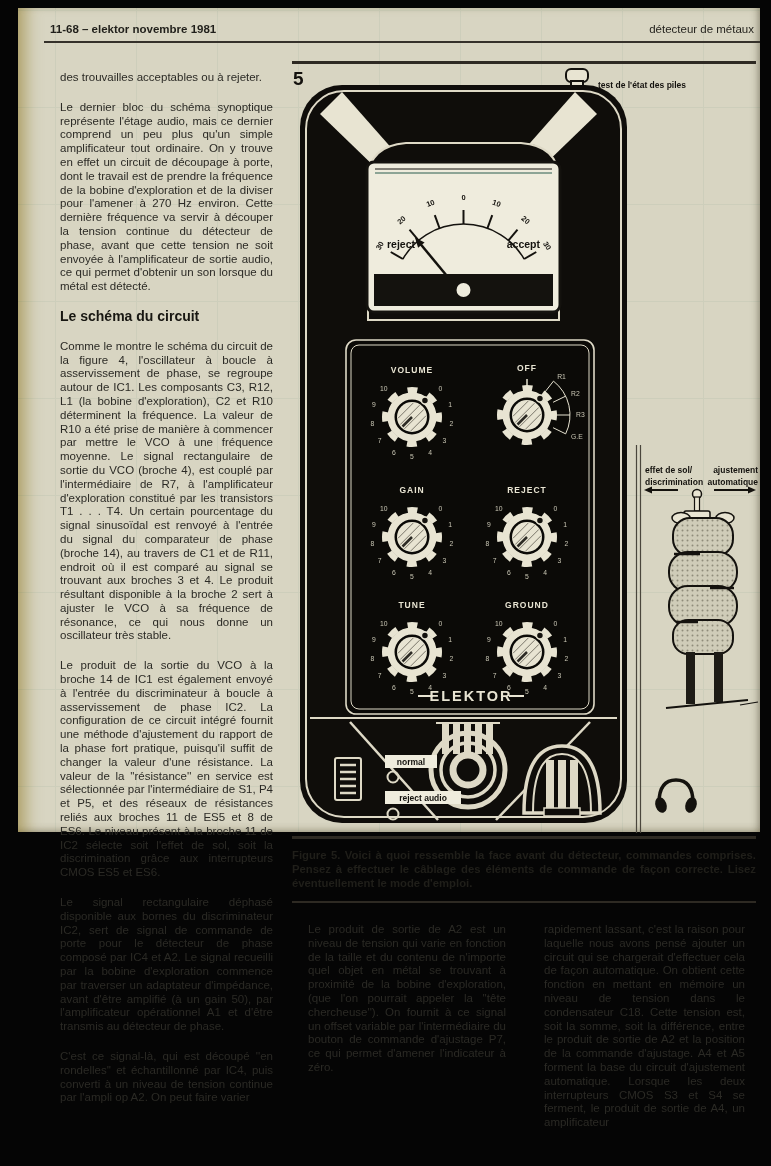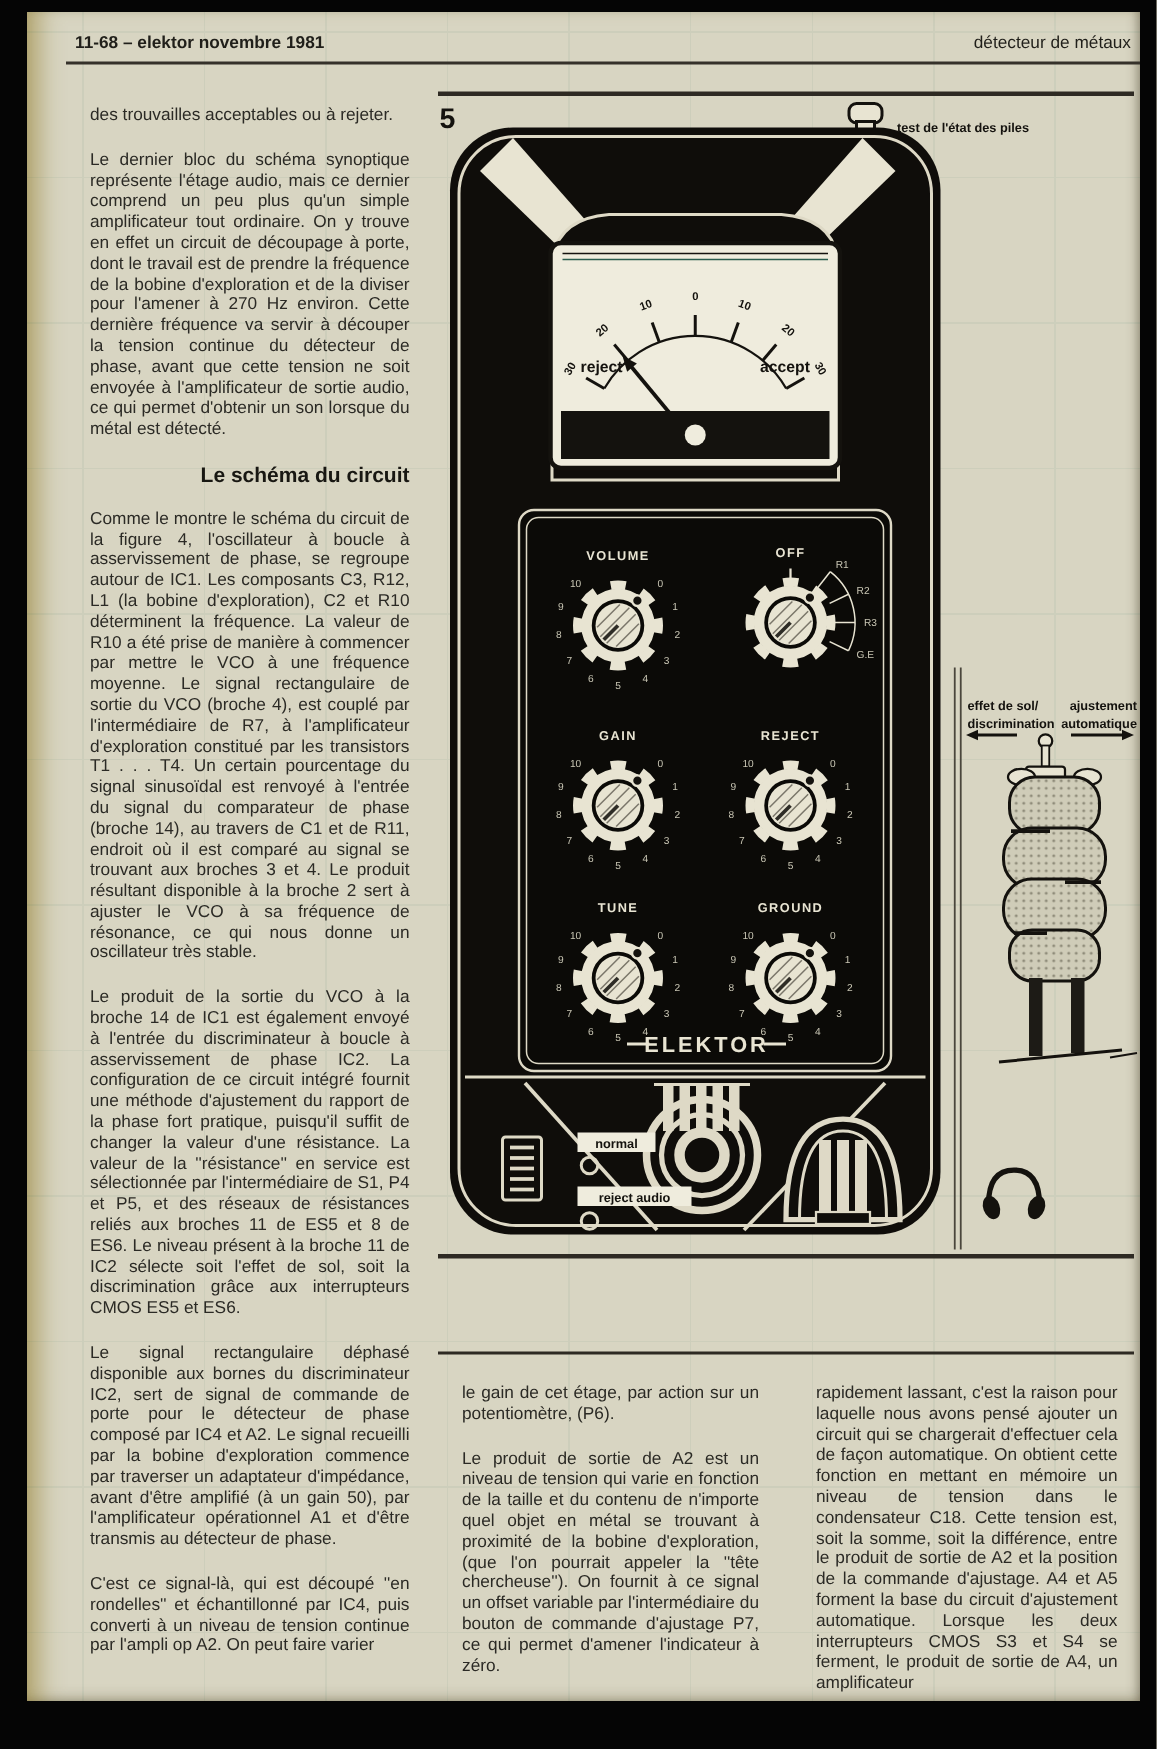--- a/index.html
+++ b/index.html
@@ -1,32 +1,32 @@
 <!DOCTYPE html>
 <html><head>
 <meta charset="utf-8">
 <style>
   *{margin:0;padding:0;box-sizing:border-box}
   html,body{width:771px;height:1166px}
   body{background:#050505;position:relative;font-family:"Liberation Sans",sans-serif;overflow:hidden}
-  .paper{position:absolute;left:18px;top:8px;width:742px;height:1126px;background:#d8d5c2;
+  .paper{position:absolute;left:18px;top:8px;width:742px;height:824px;background:#d8d5c2;
          box-shadow:inset 18px 0 16px -10px rgba(140,115,25,.5), inset -5px 0 8px -4px rgba(70,62,40,.55), inset 0 -6px 10px -6px rgba(70,62,40,.4);}
   .bleed{position:absolute;inset:0;opacity:.055;pointer-events:none;background:
      repeating-linear-gradient(90deg,transparent 0 37px,#1d6a57 37px 38px,transparent 38px 81px),
      repeating-linear-gradient(0deg,transparent 0 45px,#1d6a57 45px 46px,transparent 46px 97px);}
   .hdr-l{position:absolute;left:32px;top:15px;font-size:11.5px;font-weight:bold;color:#201f1a}
   .hdr-r{position:absolute;right:6px;top:15px;font-size:11.5px;font-weight:normal;color:#201f1a}
   .hdr-rule{position:absolute;left:26px;top:33px;width:716px;height:2px;background:#35312a}
   .rule{position:absolute;background:#2e2a23}
   .col{position:absolute;font-size:11.5px;line-height:13.8px;text-align:justify;color:#2b2a25}
   .col p{margin:16px}
   .col-left{left:26px;top:47px;width:245px}
   .col-mid{left:274px;top:899px;width:230px}
   .col-right{left:510px;top:899px;width:233px}
-  .sec-head{font-size:14px;font-weight:bold;color:#181712;margin:9px 0 4px 0;text-align:right}
+  .sec-head{font-size:14px;font-weight:bold;color:#181712;margin:9px 0 4px 0;text-align:left}
   .fig-svg{position:absolute;left:272px;top:50px;width:470px;height:780px}
   .caption{position:absolute;left:274px;top:840px;width:464px;font-size:11.3px;line-height:14px;font-weight:bold;color:#201f1a;text-align:justify}
 </style>
 </head>
 <body>
 
 <div class="paper">
   <div class="bleed"></div>
 
   <div class="hdr-l">11-68 – elektor novembre 1981</div>
@@ -331,22 +331,22 @@
       <line x1="450" y1="647" x2="468" y2="644" stroke="#14120e" stroke-width="1.2"></line>
     </g>
 
     <g>
       <path d="M 369,745 Q 369,722 386,722 Q 403,722 403,745" fill="none" stroke="#14120e" stroke-width="3.5"></path>
       <ellipse cx="371" cy="747" rx="5.5" ry="8" fill="#14120e" transform="rotate(-20 371 747)"></ellipse>
       <ellipse cx="401" cy="747" rx="5.5" ry="8" fill="#14120e" transform="rotate(20 401 747)"></ellipse>
     </g>
   </svg>
 
+  <p class="caption">Figure 5. Voici à quoi ressemble la face avant du détecteur, commandes comprises. Pensez à effectuer le câblage des éléments de commande de façon correcte. Lisez éventuellement le mode d'emploi.</p>
   <div class="rule" style="left:274px;top:893px;width:464px;height:2px"></div>
 
   <div class="col col-mid">
-    <p>le gain de cet étage, par action sur un potentiomètre, (P6).</p>
     <p>Le produit de sortie de A2 est un niveau de tension qui varie en fonction de la taille et du contenu de n'importe quel objet en métal se trouvant à proximité de la bobine d'exploration, (que l'on pourrait appeler la ''tête chercheuse''). On fournit à ce signal un offset variable par l'intermédiaire du bouton de commande d'ajustage P7, ce qui permet d'amener l'indicateur à zéro.</p>
   </div>
   <div class="col col-right">
     <p>rapidement lassant, c'est la raison pour laquelle nous avons pensé ajouter un circuit qui se chargerait d'effectuer cela de façon automatique. On obtient cette fonction en mettant en mémoire un niveau de tension dans le condensateur C18. Cette tension est, soit la somme, soit la différence, entre le produit de sortie de A2 et la position de la commande d'ajustage. A4 et A5 forment la base du circuit d'ajustement automatique. Lorsque les deux interrupteurs CMOS S3 et S4 se ferment, le produit de sortie de A4, un amplificateur</p>
   </div>
 </div>
 
 </body></html>

